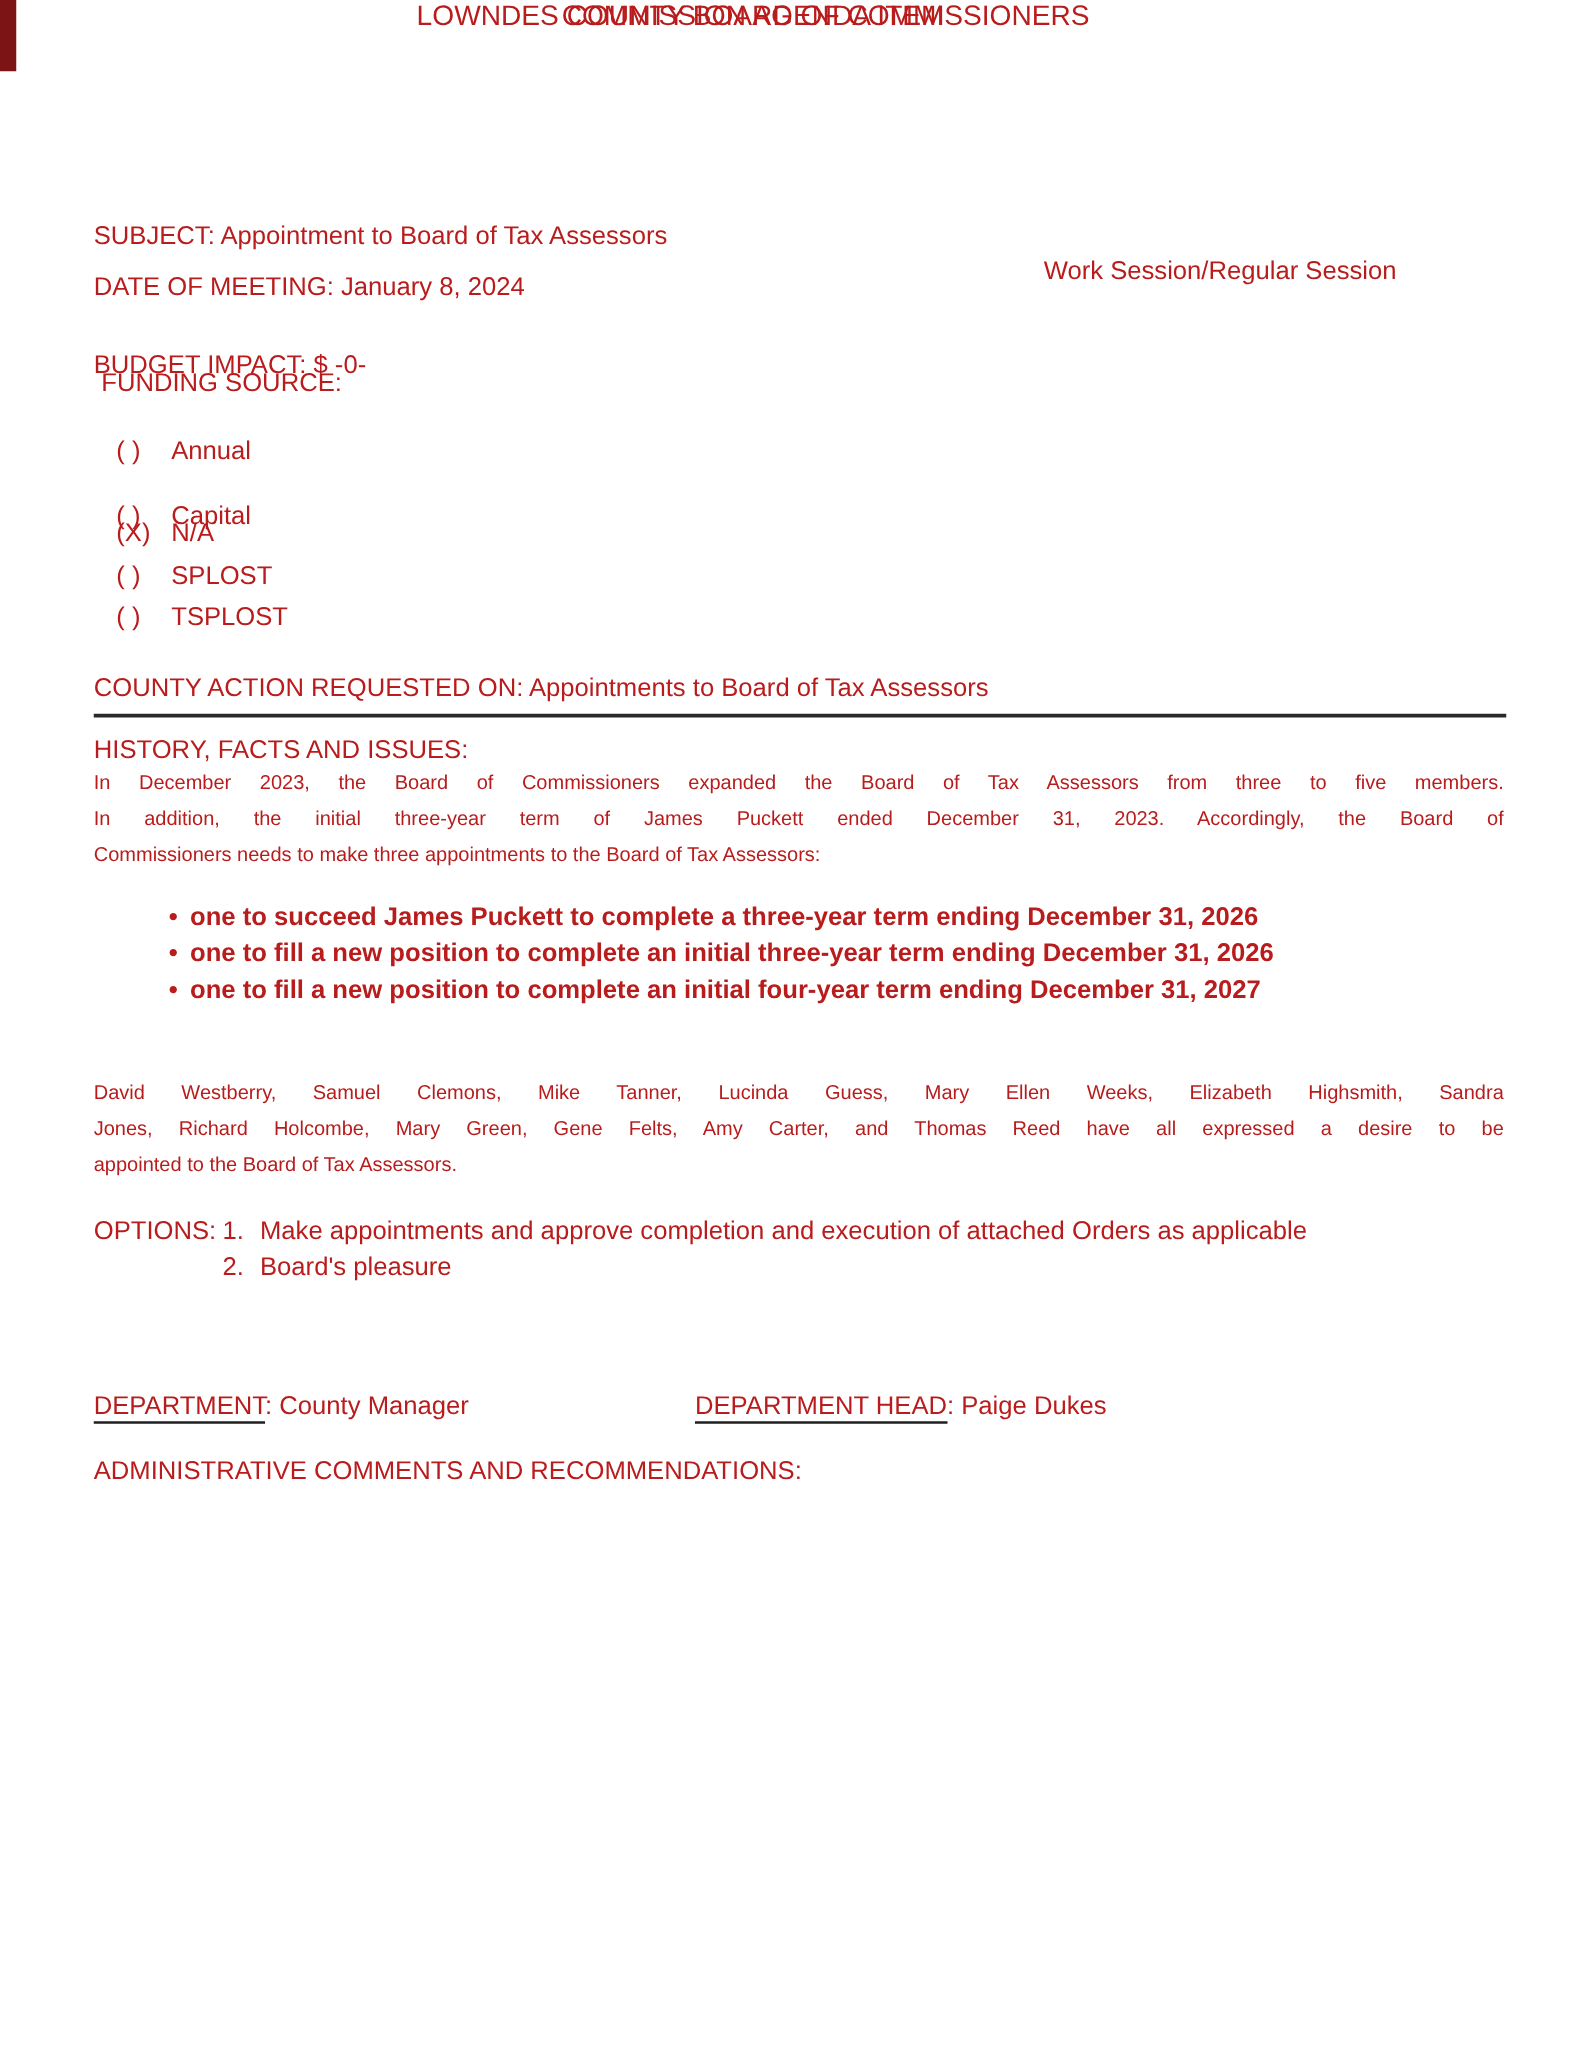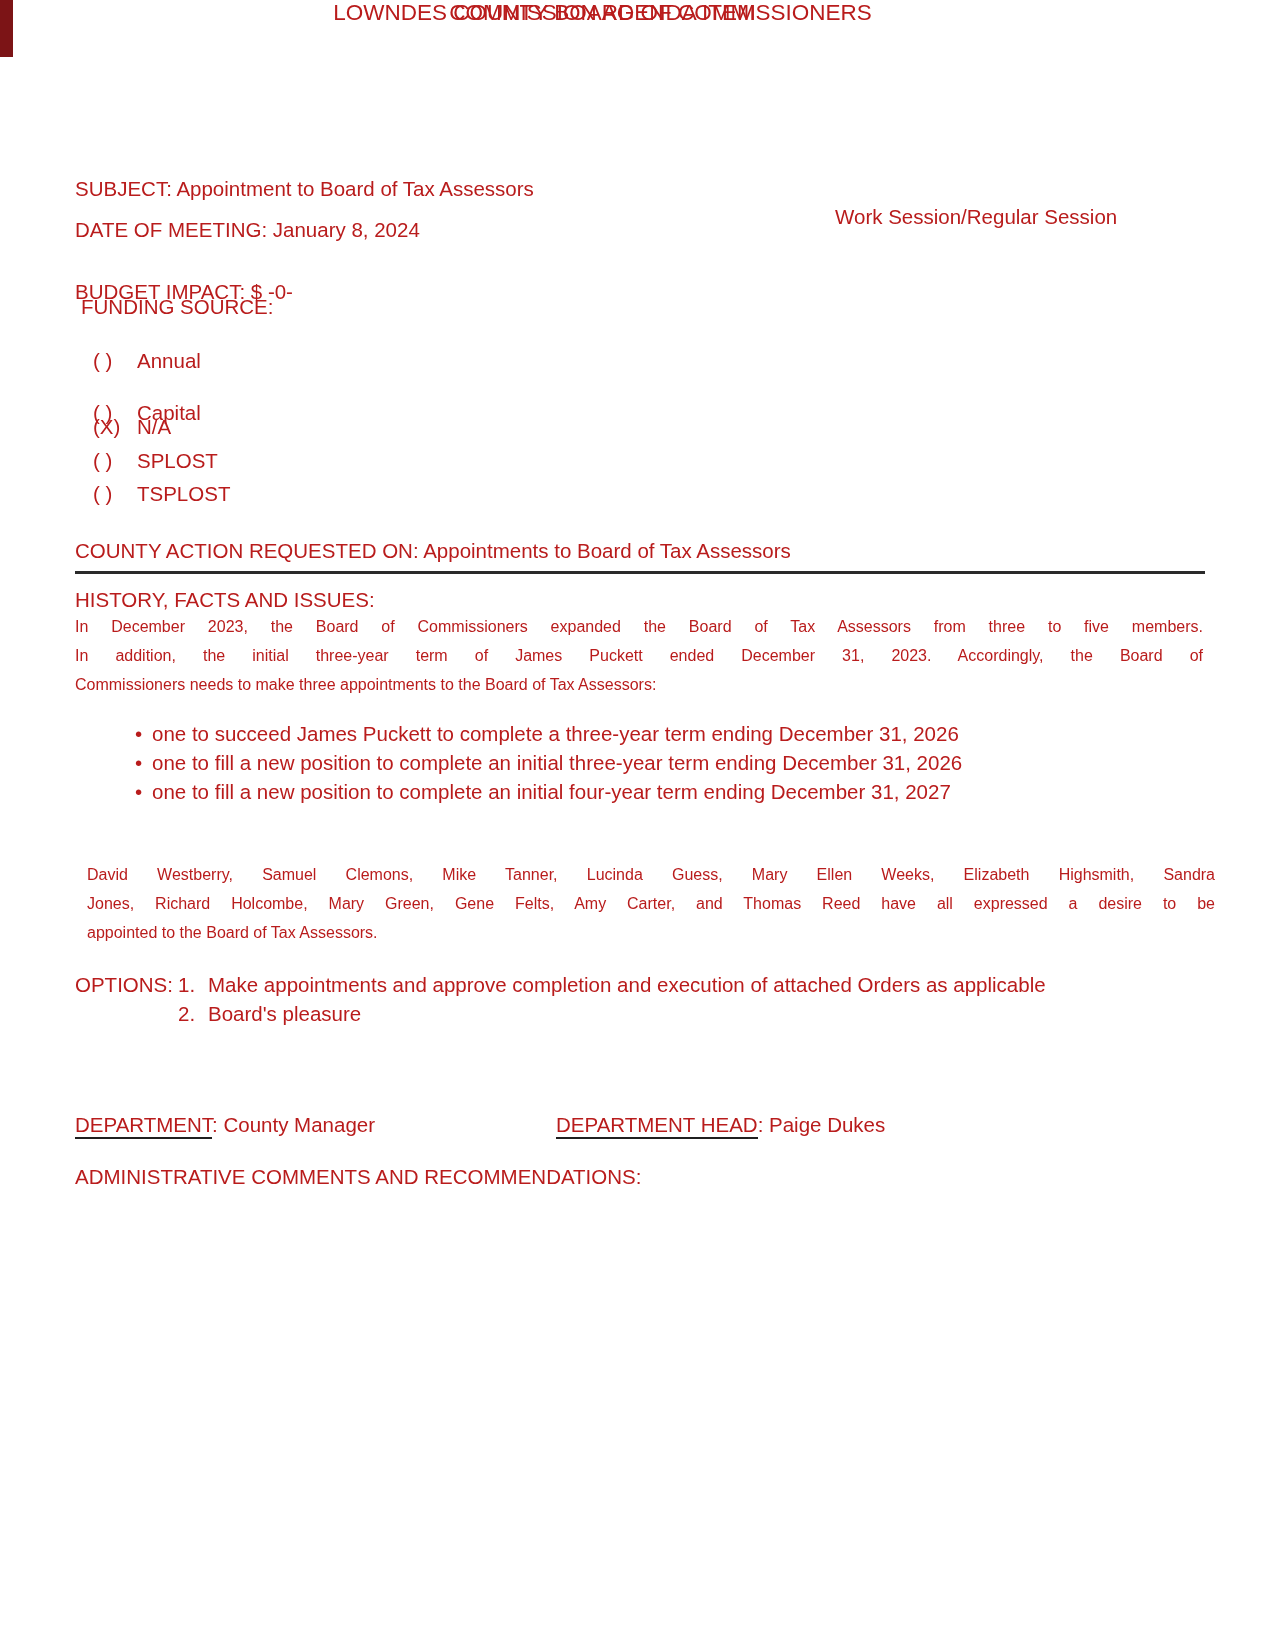--- a/index.html
+++ b/index.html
@@ -18,21 +18,21 @@
   .title2{top:109;}
   
   .para{position:absolute;width:1128px;font-size:16px;}
   .jline{text-align:justify;height:29px;line-height:29px;overflow:hidden;}
   .jline::after{content:"";display:inline-block;width:100%;height:0;}
   .lline{height:29px;line-height:29px;white-space:nowrap;}
   
   .cbrow{position:absolute;left:93px;white-space:nowrap;line-height:26px;}
   .cbmark{display:inline-block;width:44px;}
   
-  .brow{position:absolute;left:135px;white-space:nowrap;line-height:26px;}
+  .brow{position:absolute;left:135px;white-space:nowrap;line-height:26px;font-weight:bold;}
   .bdot{display:inline-block;width:17px;}
   
   .county{left:75px;top:538px;width:1130px;border-bottom:3px solid #2a2a2a;padding-bottom:7px;}
   
   .opts{position:absolute;left:75px;top:970px;display:grid;grid-template-columns:103px 30px auto;line-height:29px;white-space:nowrap;}
   .uline{border-bottom:2px solid #1f1f1f;padding-bottom:1px;}
 </style>
 </head>
 <body>
 
@@ -82,21 +82,21 @@
   <div class="brow" style="top:721px;">
     <span class="bdot">•</span><span>one to succeed James Puckett to complete a three-year term ending December 31, 2026</span>
   </div>
   <div class="brow" style="top:750px;">
     <span class="bdot">•</span><span>one to fill a new position to complete an initial three-year term ending December 31, 2026</span>
   </div>
   <div class="brow" style="top:779px;">
     <span class="bdot">•</span><span>one to fill a new position to complete an initial four-year term ending December 31, 2027</span>
   </div>
 
-  <div class="para" style="left:75px;top:860px;margin-left:12px;">
+  <div class="para" style="left:75px;top:860px;">
     <div class="jline">David Westberry, Samuel Clemons, Mike Tanner, Lucinda Guess, Mary Ellen Weeks, Elizabeth Highsmith, Sandra</div>
     <div class="jline">Jones, Richard Holcombe, Mary Green, Gene Felts, Amy Carter, and Thomas Reed have all expressed a desire to be</div>
     <div class="lline">appointed to the Board of Tax Assessors.</div>
   </div>
 
   <div class="opts">
     <span>OPTIONS:</span>
     <span>1.</span>
     <span>Make appointments and approve completion and execution of attached Orders as applicable</span>
     <span></span>

